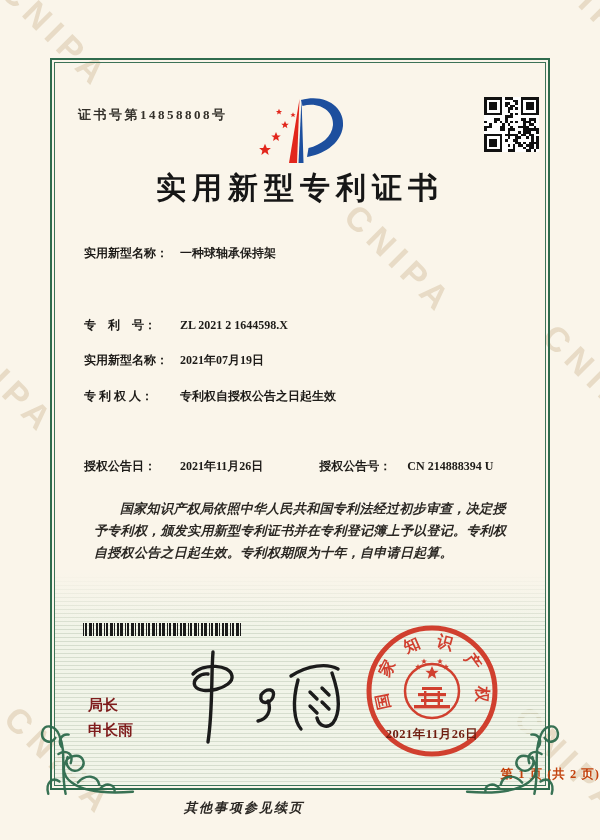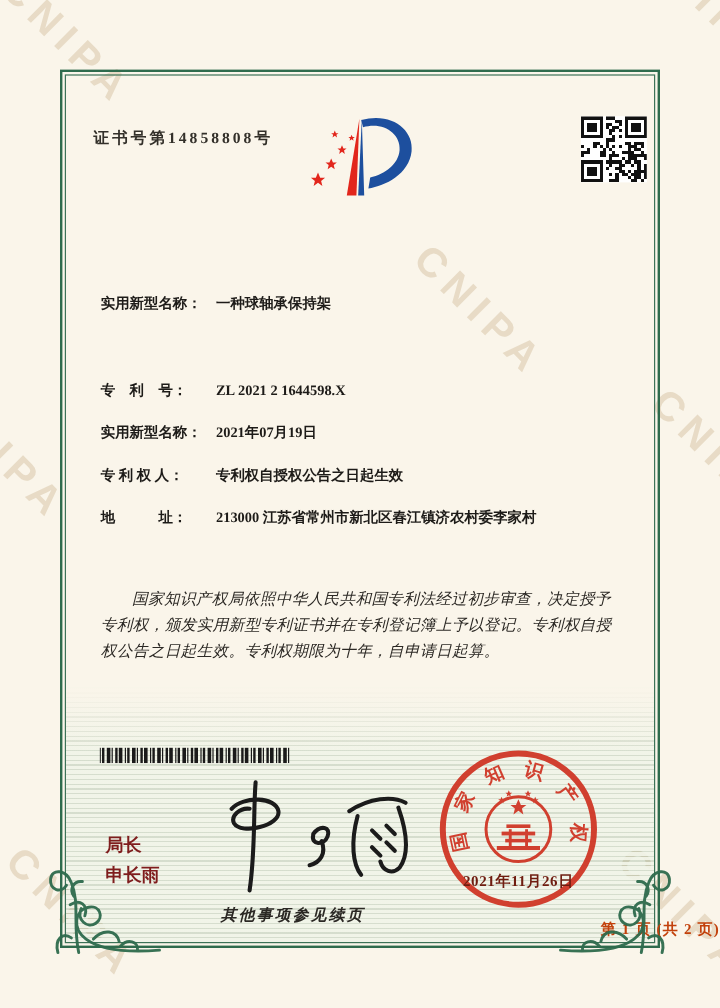--- a/index.html
+++ b/index.html
@@ -48,39 +48,39 @@
     position:absolute;left:84px;white-space:nowrap;
     font-size:12px;font-weight:600;color:#1d1b18;
   }
   .row .lab{display:inline-block;width:96px;}
   .row .lab2{display:inline-block;width:88px;margin-left:56px;}
   .paras{
     position:absolute;left:82px;top:486px;width:438px;
     font-size:13px;font-style:italic;line-height:22px;color:#2b2824;
     letter-spacing:0.3px;
   }
-  .paras p{margin:2px;text-indent:2em;}
+  .paras p{margin:12px;text-indent:2em;font-weight:bold;}
   .barcode{position:absolute;left:83px;top:623px;width:161px;height:13px;}
   .sig-block{
     position:absolute;left:88px;top:692px;
     font-family:"Liberation Sans","DejaVu Sans",sans-serif;
     font-size:15px;font-weight:700;color:#7f1d1d;line-height:25px;
   }
   .sig-svg{position:absolute;left:175px;top:646px;width:168px;height:102px;}
   .seal{position:absolute;left:362px;top:621px;width:140px;height:140px;opacity:0.93;}
   .seal-date{
     position:absolute;left:362px;top:726px;width:140px;text-align:center;
     font-size:12.5px;font-weight:700;color:#6f1d10;letter-spacing:0.5px;
   }
   .page-info{
     position:absolute;left:0;top:766px;width:600px;text-align:right;
     font-size:12.5px;color:#c2410c;font-weight:600;letter-spacing:1px;
   }
   .continuation{
-    position:absolute;left:0;top:754px;width:488px;text-align:center;
+    position:absolute;left:0;top:799px;width:488px;text-align:center;
     font-size:13px;font-style:italic;font-weight:600;color:#2b2824;letter-spacing:2px;
   }
 </style>
 </head>
 <body>
 
 <div>
   <span class="wm" style="left:-14px;top:14px;">CNIPA</span>
   <span class="wm" style="left:330px;top:240px;">CNIPA</span>
   <span class="wm" style="left:-68px;top:360px;">CNIPA</span>
@@ -263,35 +263,36 @@
     <polygon points="49.5,7 46.5,71 51.5,71" fill="#1d4f9e"></polygon>
     <g fill="#e2261c">
       <use href="#star" transform="translate(13,58) scale(6.2)"></use>
       <use href="#star" transform="translate(24,45) scale(5)"></use>
       <use href="#star" transform="translate(33,33) scale(4)"></use>
       <use href="#star" transform="translate(27,20) scale(3.2)"></use>
       <use href="#star" transform="translate(41,23) scale(2.8)"></use>
     </g>
   </svg>
 
+  <div class="title">实用新型专利证书</div>
 
   <div class="row" style="top:245px;">
     <span class="lab">实用新型名称：</span><span class="val">一种球轴承保持架</span>
   </div>
   <div class="row" style="top:317px;">
     <span class="lab">专　利　号：</span><span class="val">ZL 2021 2 1644598.X</span>
   </div>
   <div class="row" style="top:352px;">
     <span class="lab">实用新型名称：</span><span class="val">2021年07月19日</span>
   </div>
   <div class="row" style="top:388px;">
     <span class="lab">专 利 权 人：</span><span class="val">专利权自授权公告之日起生效</span>
   </div>
-  <div class="row" style="top:423px;">
-    <span class="lab">地　　　址：</span><span class="val">213000 江苏省常州市新北区春江镇济农村委李家村</span>
+  <div class="row" style="top:458px;">
+    <span class="lab">授权公告日：</span><span class="val">2021年11月26日</span><span class="lab2">授权公告号：</span><span class="val">CN 214888394 U</span>
   </div>
 
   <div class="paras">
     <p>国家知识产权局依照中华人民共和国专利法经过初步审查，决定授予专利权，颁发实用新型专利证书并在专利登记簿上予以登记。专利权自授权公告之日起生效。专利权期限为十年，自申请日起算。</p>
   </div>
 
   <svg class="barcode" id="barcode" viewBox="0 0 161 13" preserveAspectRatio="none">
       <rect x="0" y="0" width="1" height="13" fill="#1a1a1a"></rect>
       <rect x="2" y="0" width="2" height="13" fill="#1a1a1a"></rect>
       <rect x="6" y="0" width="3" height="13" fill="#1a1a1a"></rect>

